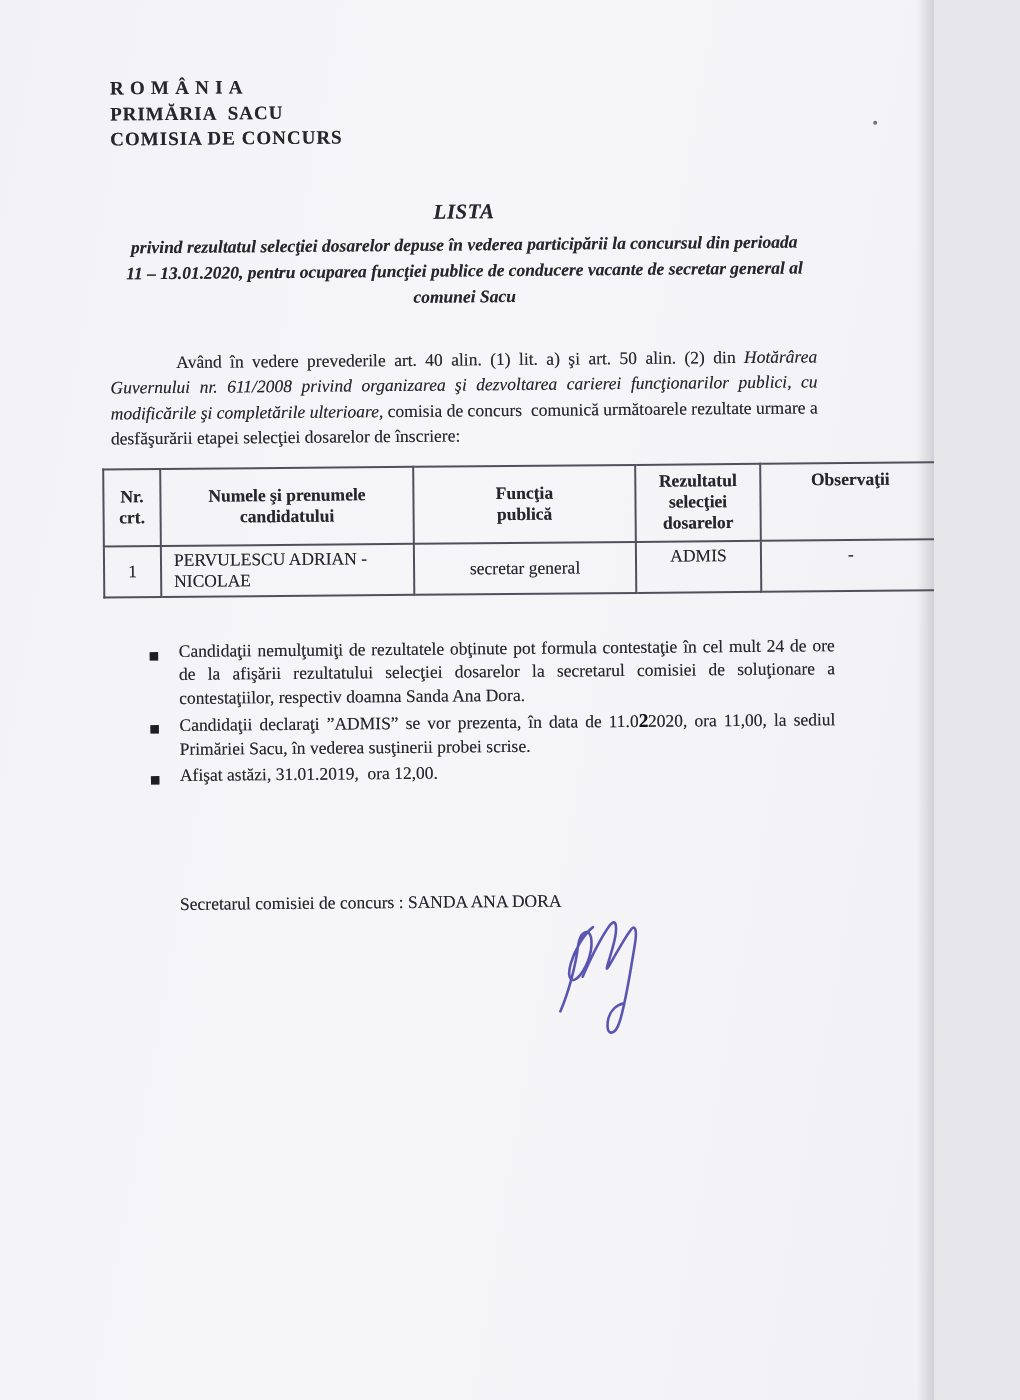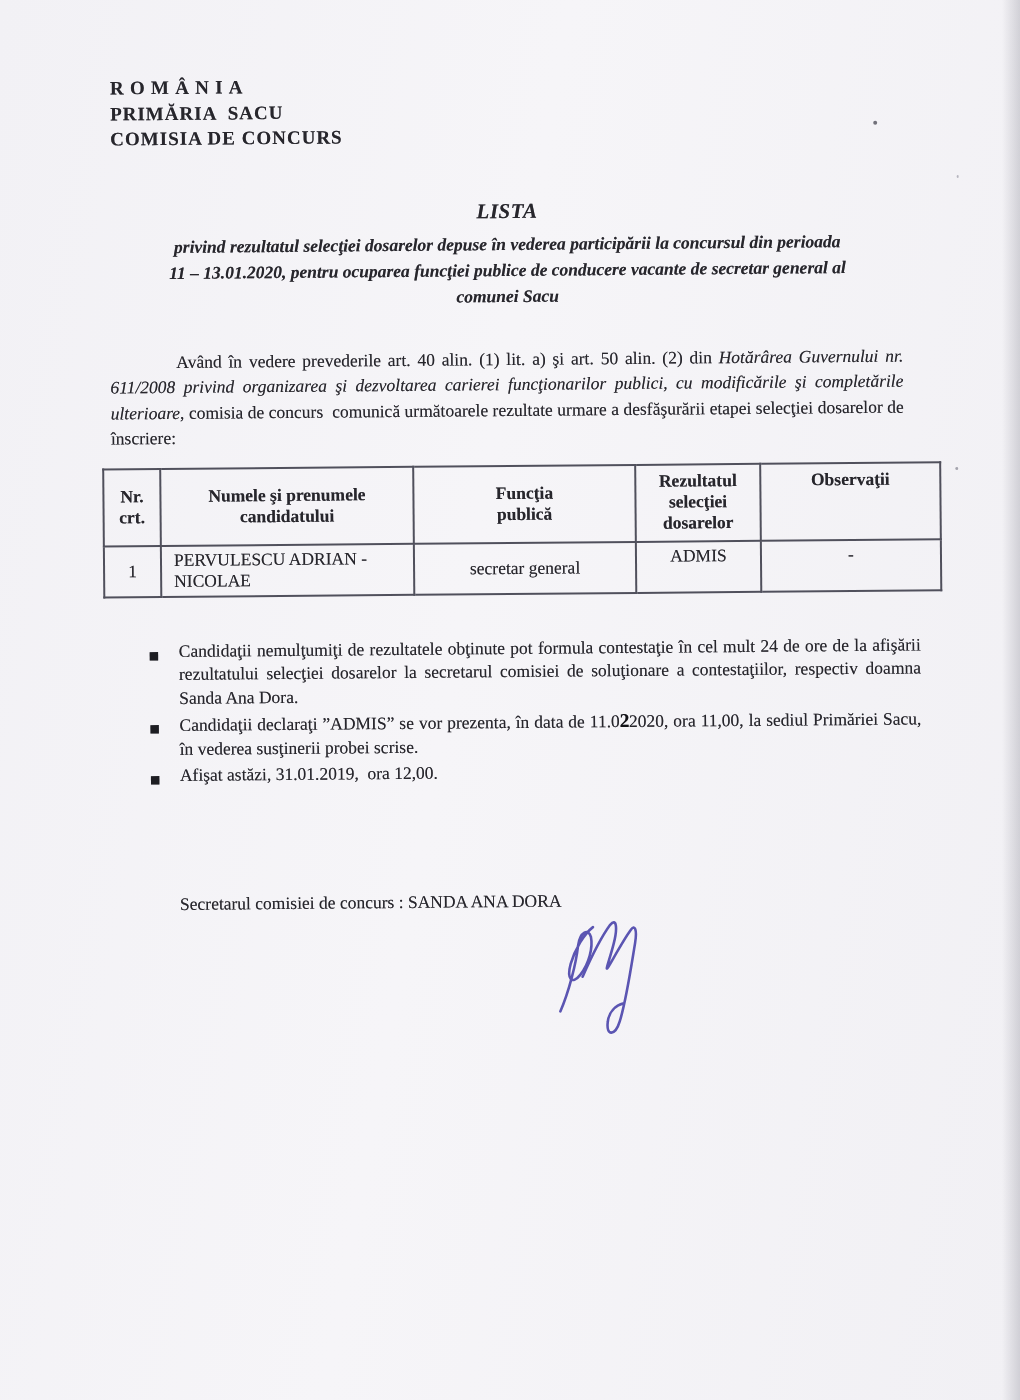--- a/index.html
+++ b/index.html
@@ -1,17 +1,17 @@
 <!DOCTYPE html>
 <html><head>
 <meta charset="utf-8">
 <style>
   html,body { margin:0; padding:0; background:#e6e5ea; }
   .paper {
-    position:relative; width:1020px; height:1400px; overflow:hidden;
+    position:relative; width:934px; height:1400px; overflow:hidden;
     background: linear-gradient(100deg,#f2f1f5 0%, #f6f5f8 45%, #f1f0f4 100%);
     font-family:"Liberation Serif","DejaVu Serif",serif;
     color:#27262c;
   }
   .paper::after {
     content:""; position:absolute; top:0; right:0; width:18px; height:100%;
     background:linear-gradient(to right, rgba(90,90,105,0), rgba(90,90,105,0.22));
     pointer-events:none;
   }
   .scan {

